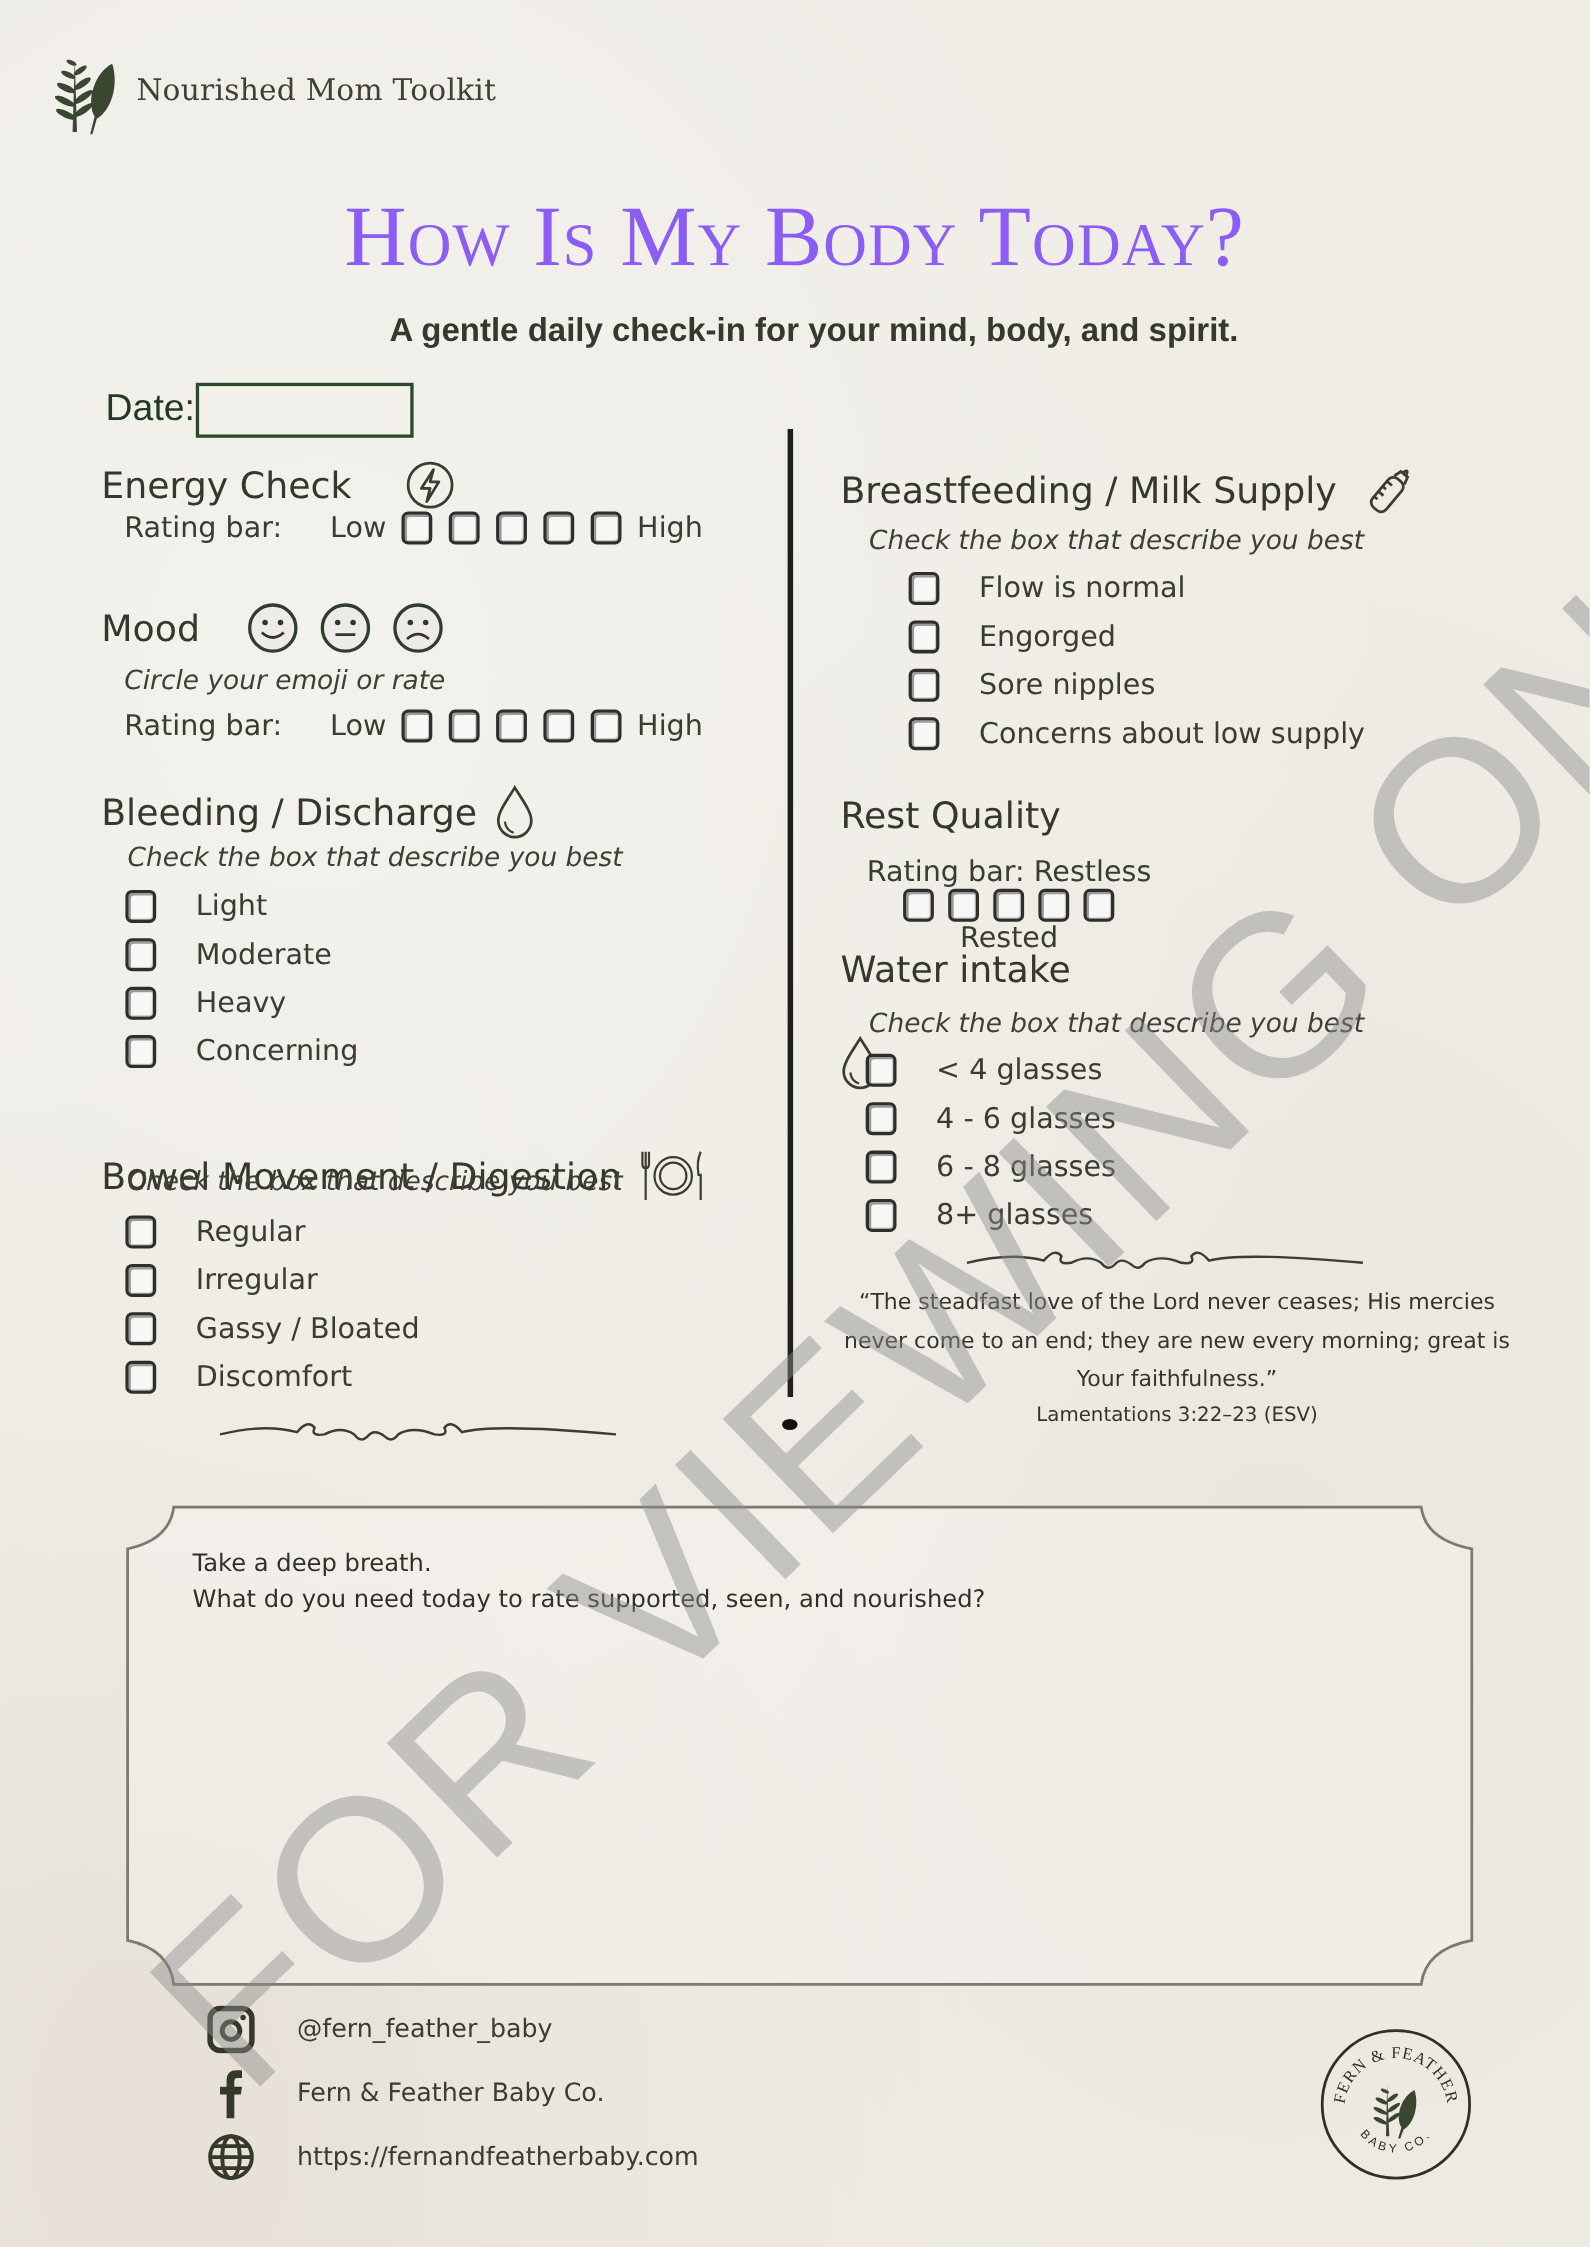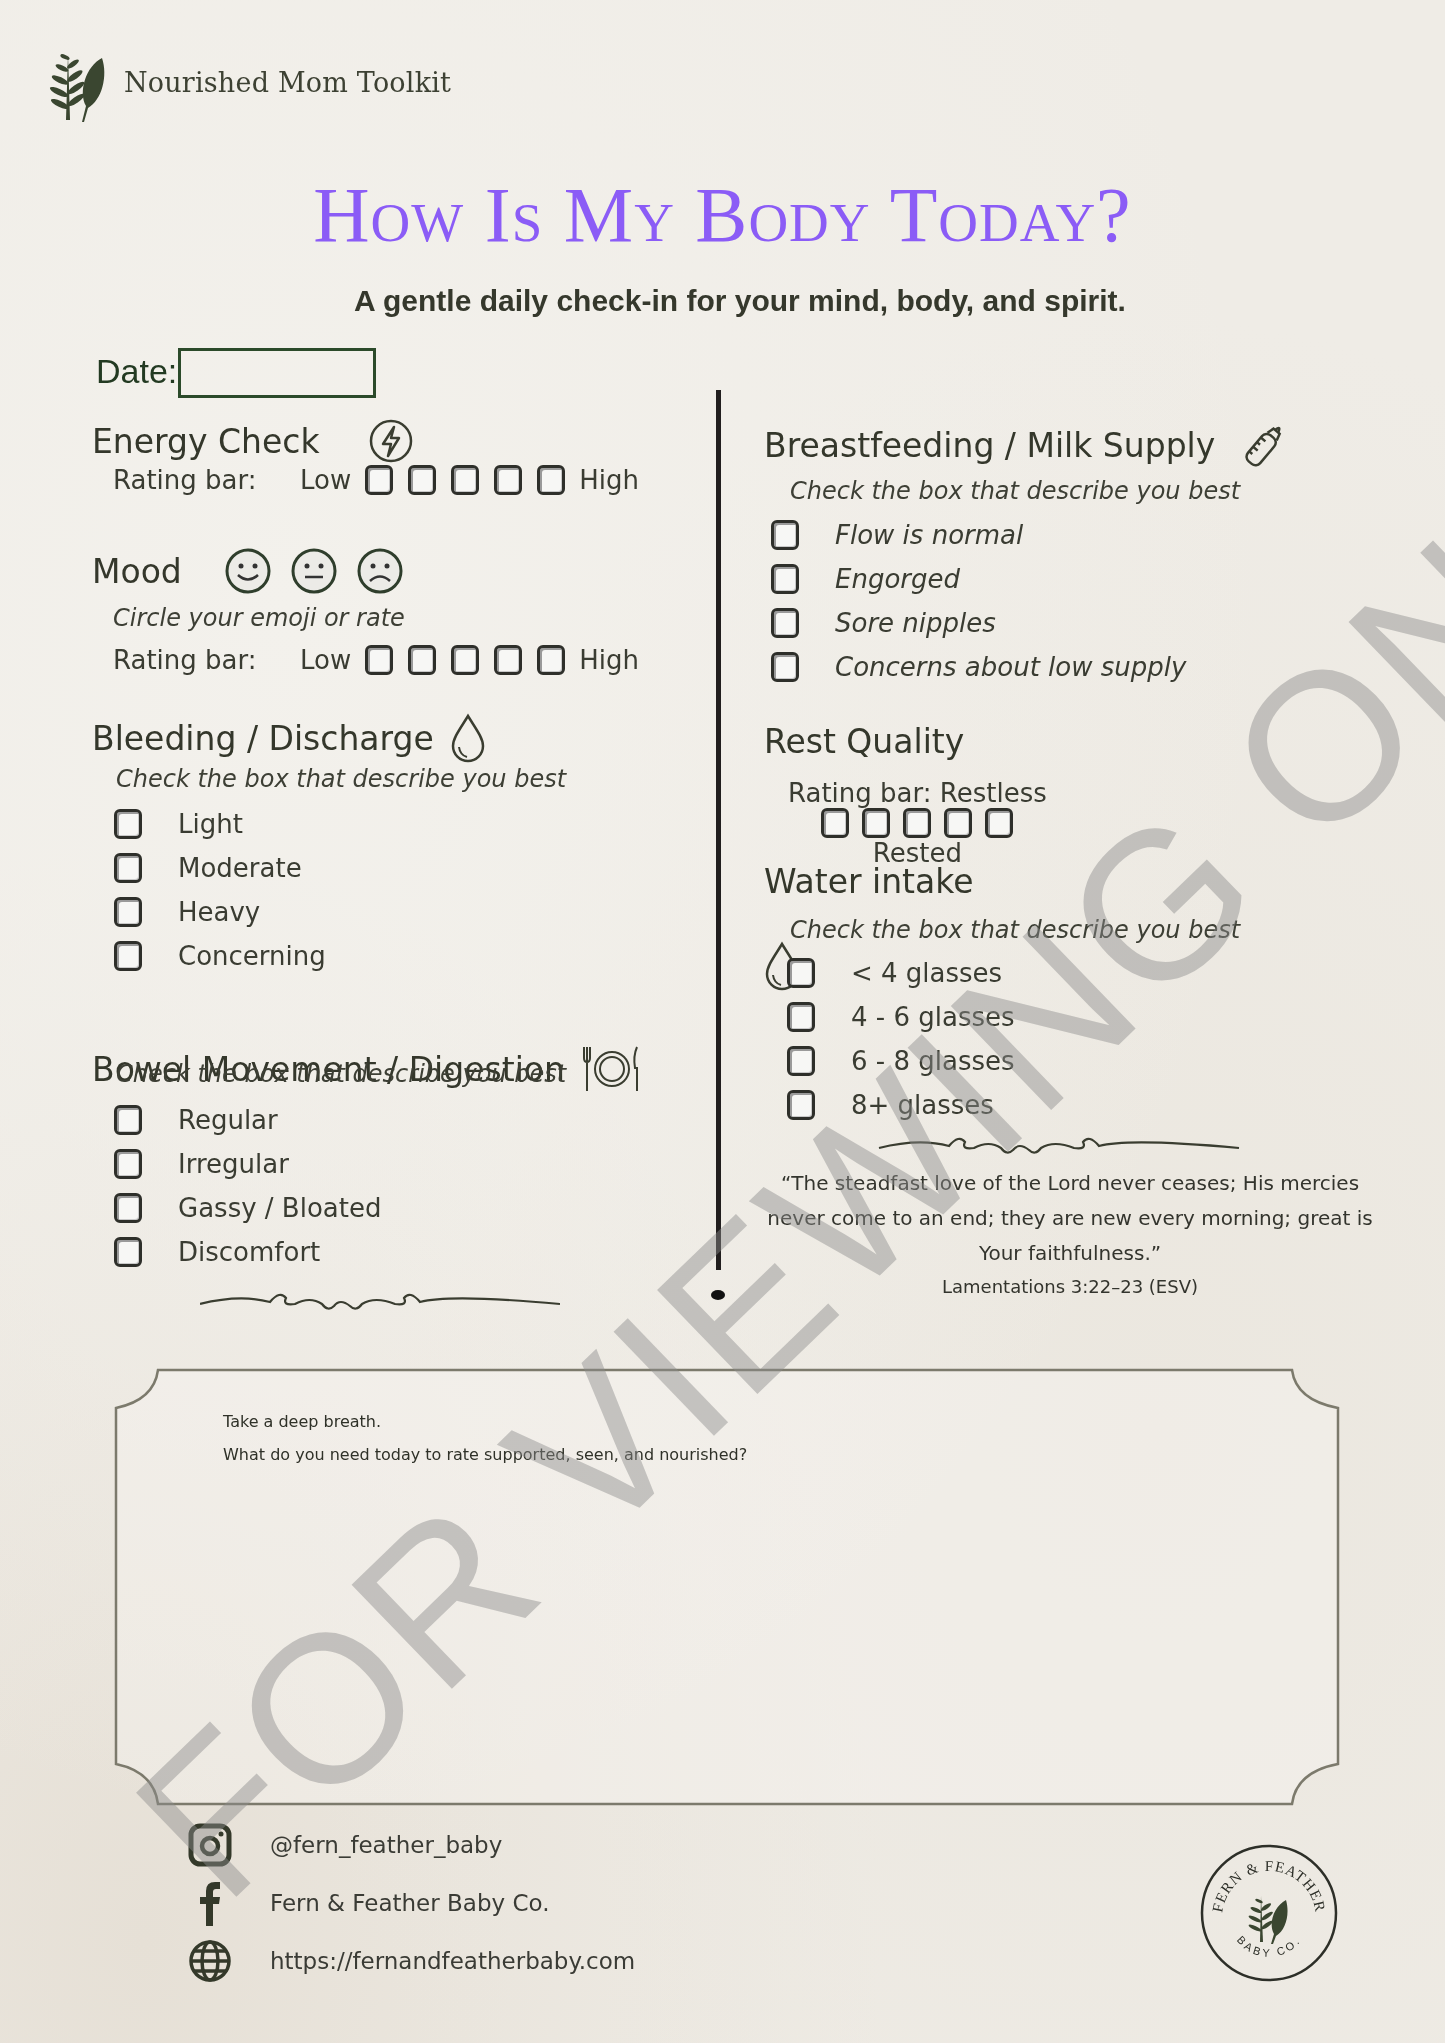--- a/index.html
+++ b/index.html
@@ -25,21 +25,21 @@
     background:#f7f7f5;box-shadow:inset 2px 2px 0 #9a9a9a, inset -1px -1px 0 #c9c9c9;display:inline-block;}
   .rating{display:flex;align-items:center;}
   .rating .boxes{display:flex;gap:15px;margin:0 14px;}
   .check-list{display:flex;flex-direction:column;gap:13px;}
   .check-item{display:flex;align-items:center;gap:36px;height:31px;}
   .divider{left:716px;top:390px;width:5px;height:880px;background:#211e1e;}
   .divider-dot{left:711px;top:1290px;width:14px;height:10px;border-radius:50%;background:#111;}
   .quote{left:760px;width:620px;top:1166px;text-align:center;font-family:"DejaVu Sans", sans-serif;
     font-size:20px;line-height:35px;color:#33342d;}
   .quote-ref{left:760px;width:620px;top:1276px;text-align:center;font-size:18px;color:#33342d;}
-  .prompt-text{left:175px;top:1405px;font-family:"DejaVu Sans", sans-serif;font-size:16px;line-height:33px;color:#2f3128;margin-left:48px;}
+  .prompt-text{left:175px;top:1405px;font-family:"DejaVu Sans", sans-serif;font-size:22px;line-height:33px;color:#2f3128;}
   .social{left:188px;top:1825px;display:flex;flex-direction:column;gap:18px;}
   .social-row{display:flex;align-items:center;gap:38px;height:40px;}
   .social-text{font-family:"DejaVu Sans", sans-serif;font-size:23px;color:#3a3b35;}
   .watermark{left:-60px;top:1080px;font-family:"Liberation Sans", sans-serif;font-size:210px;color:rgba(140,140,140,0.45);
     transform:rotate(-44deg);transform-origin:left top;white-space:nowrap;pointer-events:none;letter-spacing:4px;}
 </style>
 </head>
 <body>
 
 <div class="abs brand">
@@ -194,21 +194,21 @@
   <svg width="56" height="54" viewBox="0 0 56 54">
     <g fill="none" stroke="#3a3d30" stroke-width="2.5" transform="rotate(40 28 27)">
       <rect x="20" y="16" width="16" height="34" rx="6"></rect>
       <path d="M22 16 L24 9 L32 9 L34 16"></path>
       <path d="M26 9 Q28 1 30 9"></path>
       <path d="M20 24 L26 24 M20 30 L24 30 M20 36 L26 36 M20 42 L24 42"></path>
     </g>
   </svg>
 </div>
 <div class="abs hint" style="left:790px;top:477px;">Check the box  that describe you best</div>
-<div class="abs check-list" style="left:771px;top:519px;font-style:italic;">
+<div class="abs check-list" style="left:826px;top:519px;">
   <div class="check-item">
       <span class="box"></span>
       <span class="lbl">Flow is normal</span>
     </div>
   <div class="check-item">
       <span class="box"></span>
       <span class="lbl">Engorged</span>
     </div>
   <div class="check-item">
       <span class="box"></span>

